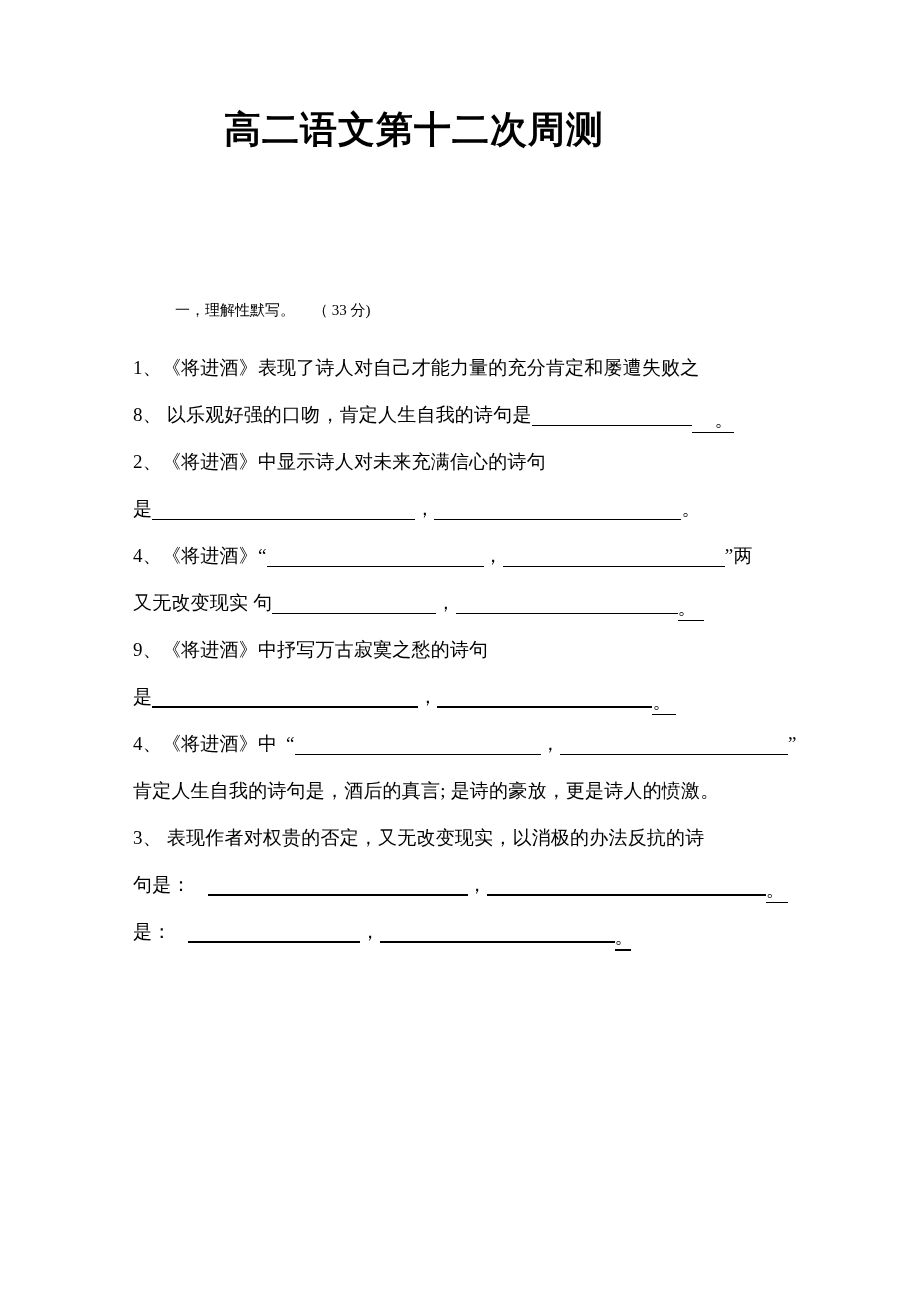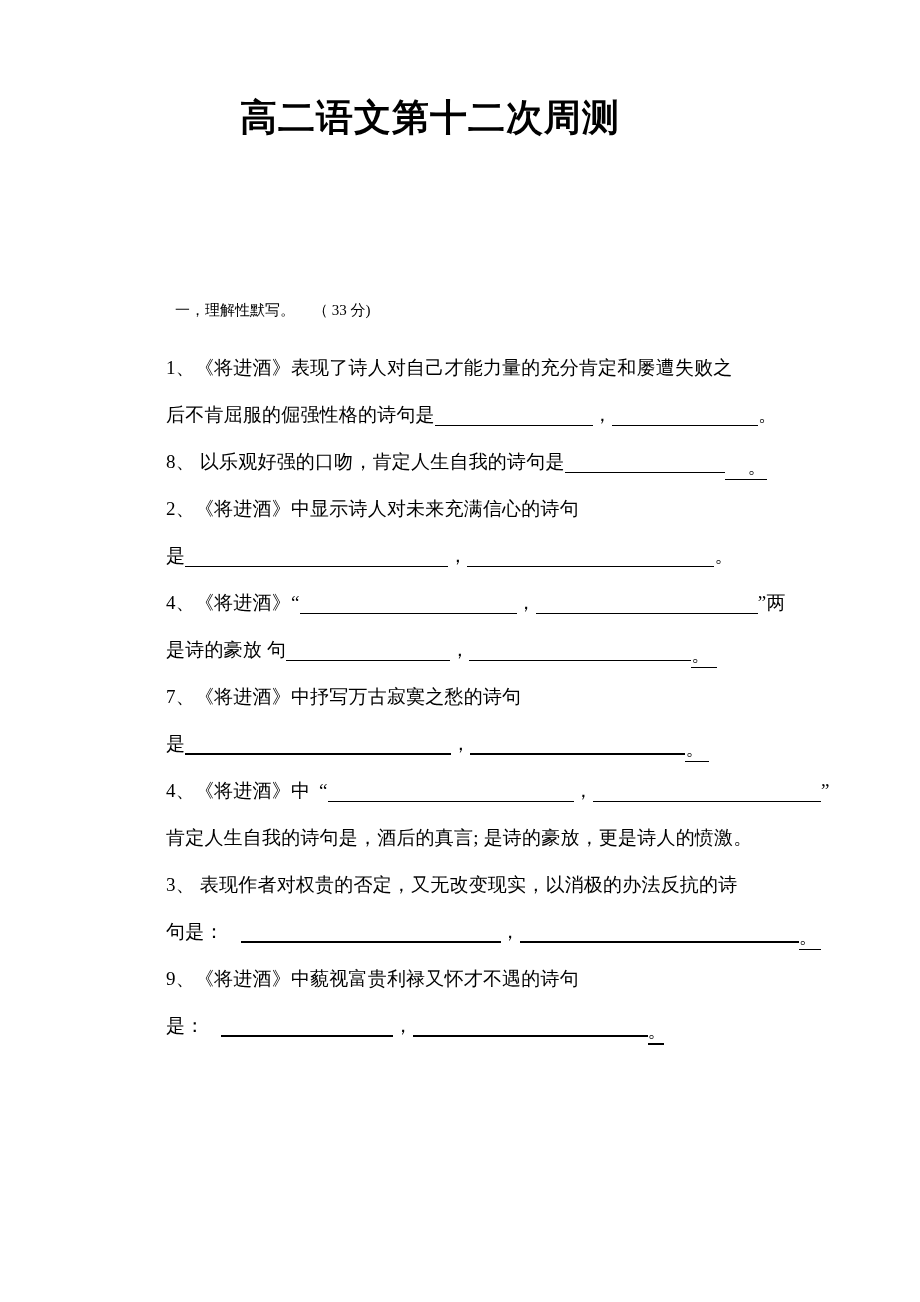--- a/index.html
+++ b/index.html
@@ -18,29 +18,28 @@
     height: 1302px;
     background: #ffffff;
     overflow: hidden;
     box-sizing: border-box;
   }
 
   
   .doc-title {
     position: absolute;
     left: 0;
-    top: 96px;
+    top: 108px;
     width: 828px;
     text-align: center;
     font-size: 37px;
     font-weight: bold;
     letter-spacing: 1px;
     line-height: 1.2;
     white-space: nowrap;
-    margin-left: 16px;
   }
 
   
   .section-heading {
     position: absolute;
     left: 133px;
     top: 295px;
     width: 700px;
     font-size: 15px;
     line-height: 30px;
@@ -54,21 +53,20 @@
     display: inline-block;
     width: 18px;
   }
 
   
   #questions {
     position: absolute;
     left: 133px;
     top: 344px;
     width: 700px;
-    margin-left: 33px;
   }
   .qline {
     position: relative;
     height: 47px;
     font-size: 19px;
     line-height: 47px;
     white-space: nowrap;
     letter-spacing: 0.2px;
   }
   .qline .txt {
@@ -119,48 +117,45 @@
   <div class="section-heading">
     <span class="indent"></span><span>一，理解性默写。</span><span class="gap"></span><span>（ 33 分)</span>
   </div>
 
   <div id="questions">
 
     <div class="qline">
       <span class="txt">1、《将进酒》表现了诗人对自己才能力量的充分肯定和屡遭失败之</span>
     </div>
 
-    <div class="qline">
-      <span class="txt">后不肯屈服的倔强性格的诗句是</span><span class="rule" style="width:158px"></span><span class="endmark">，</span><span class="rule" style="width:146px"></span><span class="endmark">。</span>
-    </div>
 
     <div class="qline">
       <span class="txt">8、 以乐观好强的口吻，肯定人生自我的诗句是</span><span class="rule" style="width:160px"></span><span class="endmark-under" style="width:42px;text-align:right">。</span>
     </div>
 
     <div class="qline">
       <span class="txt">2、《将进酒》中显示诗人对未来充满信心的诗句</span>
     </div>
 
     <div class="qline">
       <span class="txt">是</span><span class="rule" style="width:263px"></span><span class="endmark">，</span><span class="rule" style="width:247px"></span><span class="endmark">。</span>
     </div>
 
     <div class="qline">
       <span class="txt">4、《将进酒》</span><span class="quote">“</span><span class="rule" style="width:217px"></span><span class="endmark">，</span><span class="rule" style="width:222px"></span><span class="quote">”</span><span class="txt">两</span>
     </div>
 
 
 
     <div class="qline">
-      <span class="txt">是诗的豪放 句</span><span class="rule" style="width:164px"></span><span class="endmark">，</span><span class="rule" style="width:222px"></span><span class="endmark-under" style="width:26px;text-align:left">。</span>
+      <span class="txt">又无改变现实 句</span><span class="rule" style="width:164px"></span><span class="endmark">，</span><span class="rule" style="width:222px"></span><span class="endmark-under" style="width:26px;text-align:left">。</span>
     </div>
 
     <div class="qline">
-      <span class="txt">7、《将进酒》中抒写万古寂寞之愁的诗句</span>
+      <span class="txt">9、《将进酒》中抒写万古寂寞之愁的诗句</span>
     </div>
 
     <div class="qline">
       <span class="txt">是</span><span class="rule rule-thick" style="width:266px"></span><span class="endmark">，</span><span class="rule rule-thick" style="width:215px"></span><span class="endmark-under rule-thick" style="width:24px;text-align:left">。</span>
     </div>
 
     <div class="qline">
       <span class="txt">4、《将进酒》中</span><span class="sp"></span><span class="quote">“</span><span class="rule" style="width:246px"></span><span class="endmark">，</span><span class="rule" style="width:228px"></span><span class="quote">”</span>
     </div>
 
@@ -169,22 +164,19 @@
     </div>
 
     <div class="qline">
       <span class="txt">3、 表现作者对权贵的否定，又无改变现实，以消极的办法反抗的诗</span>
     </div>
 
     <div class="qline">
       <span class="txt">句是：</span><span class="sp-wide"></span><span class="rule rule-thick" style="width:260px"></span><span class="endmark">，</span><span class="rule rule-thick" style="width:279px"></span><span class="endmark-under rule-thick" style="width:22px;text-align:left">。</span>
     </div>
 
-    <div class="qline">
-      <span class="txt">9、《将进酒》中藐视富贵利禄又怀才不遇的诗句</span>
-    </div>
 
     <div class="qline">
       <span class="txt">是：</span><span class="sp-wide"></span><span class="rule rule-thick" style="width:172px"></span><span class="endmark">，</span><span class="rule rule-thick" style="width:235px"></span><span class="endmark rule-thick" style="border-bottom:2px solid #000;height:22px;vertical-align:-5px;display:inline-block;width:16px;line-height:20px">。</span>
     </div>
 
   </div>
 </div>
 
 </body></html>

